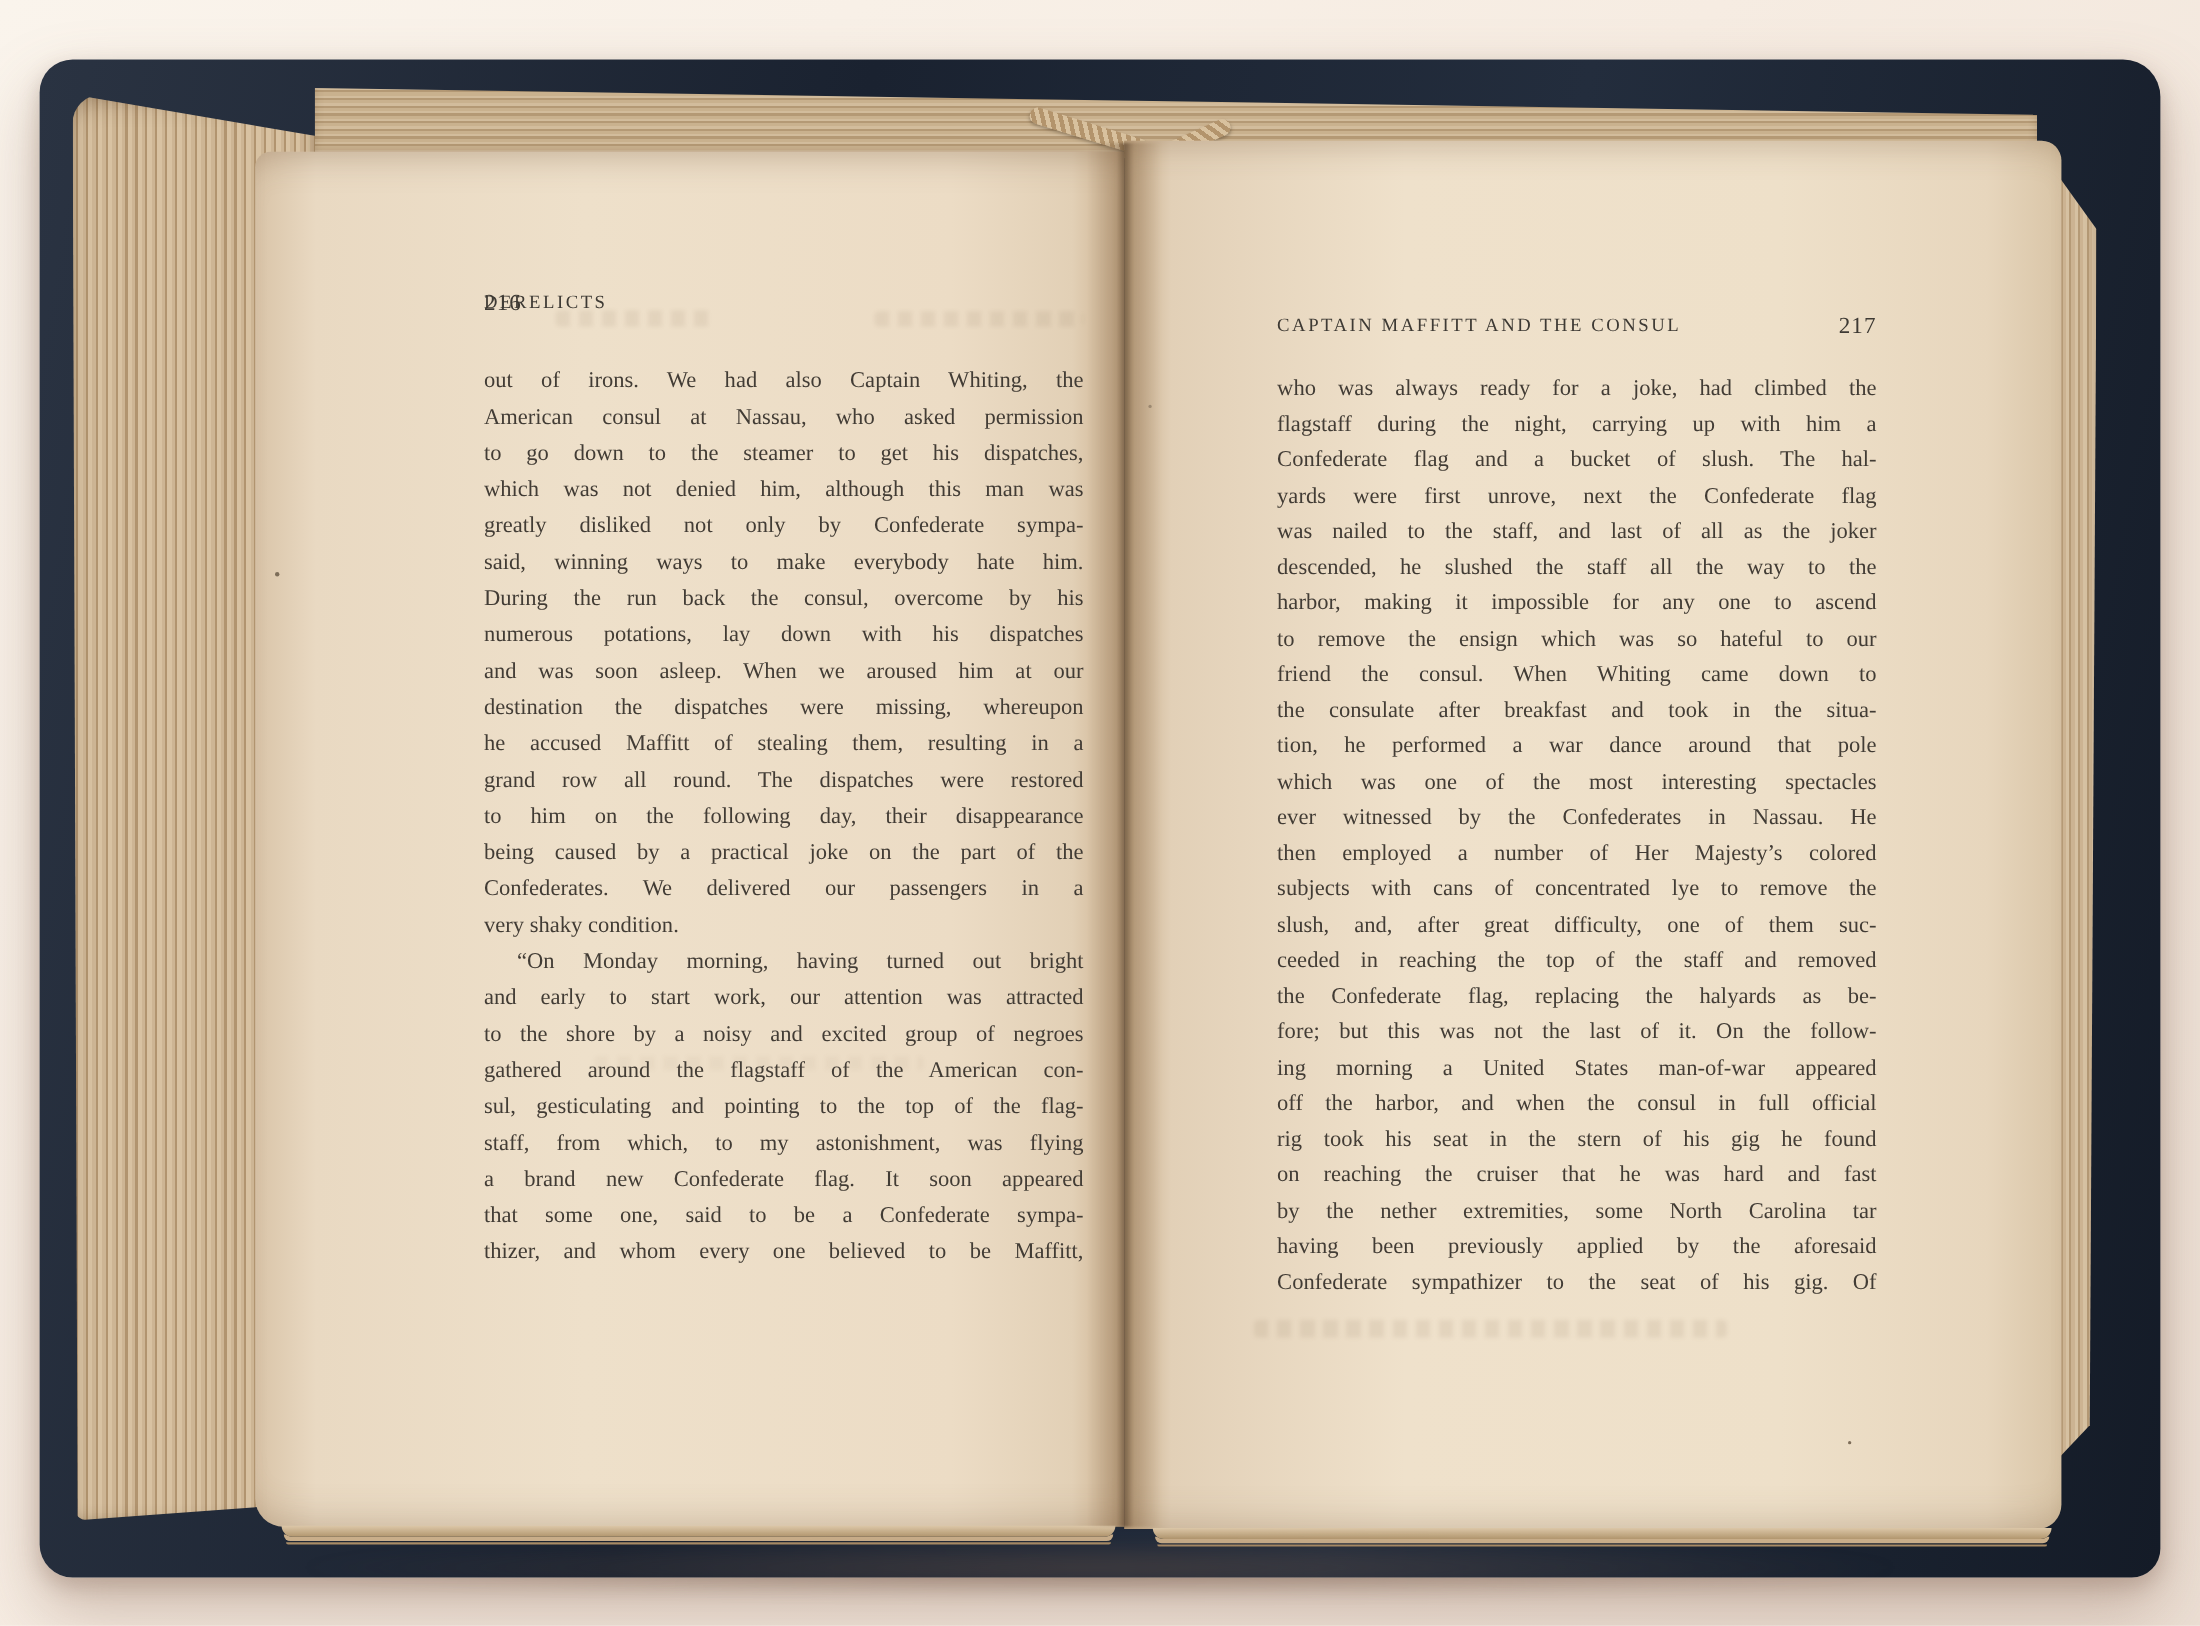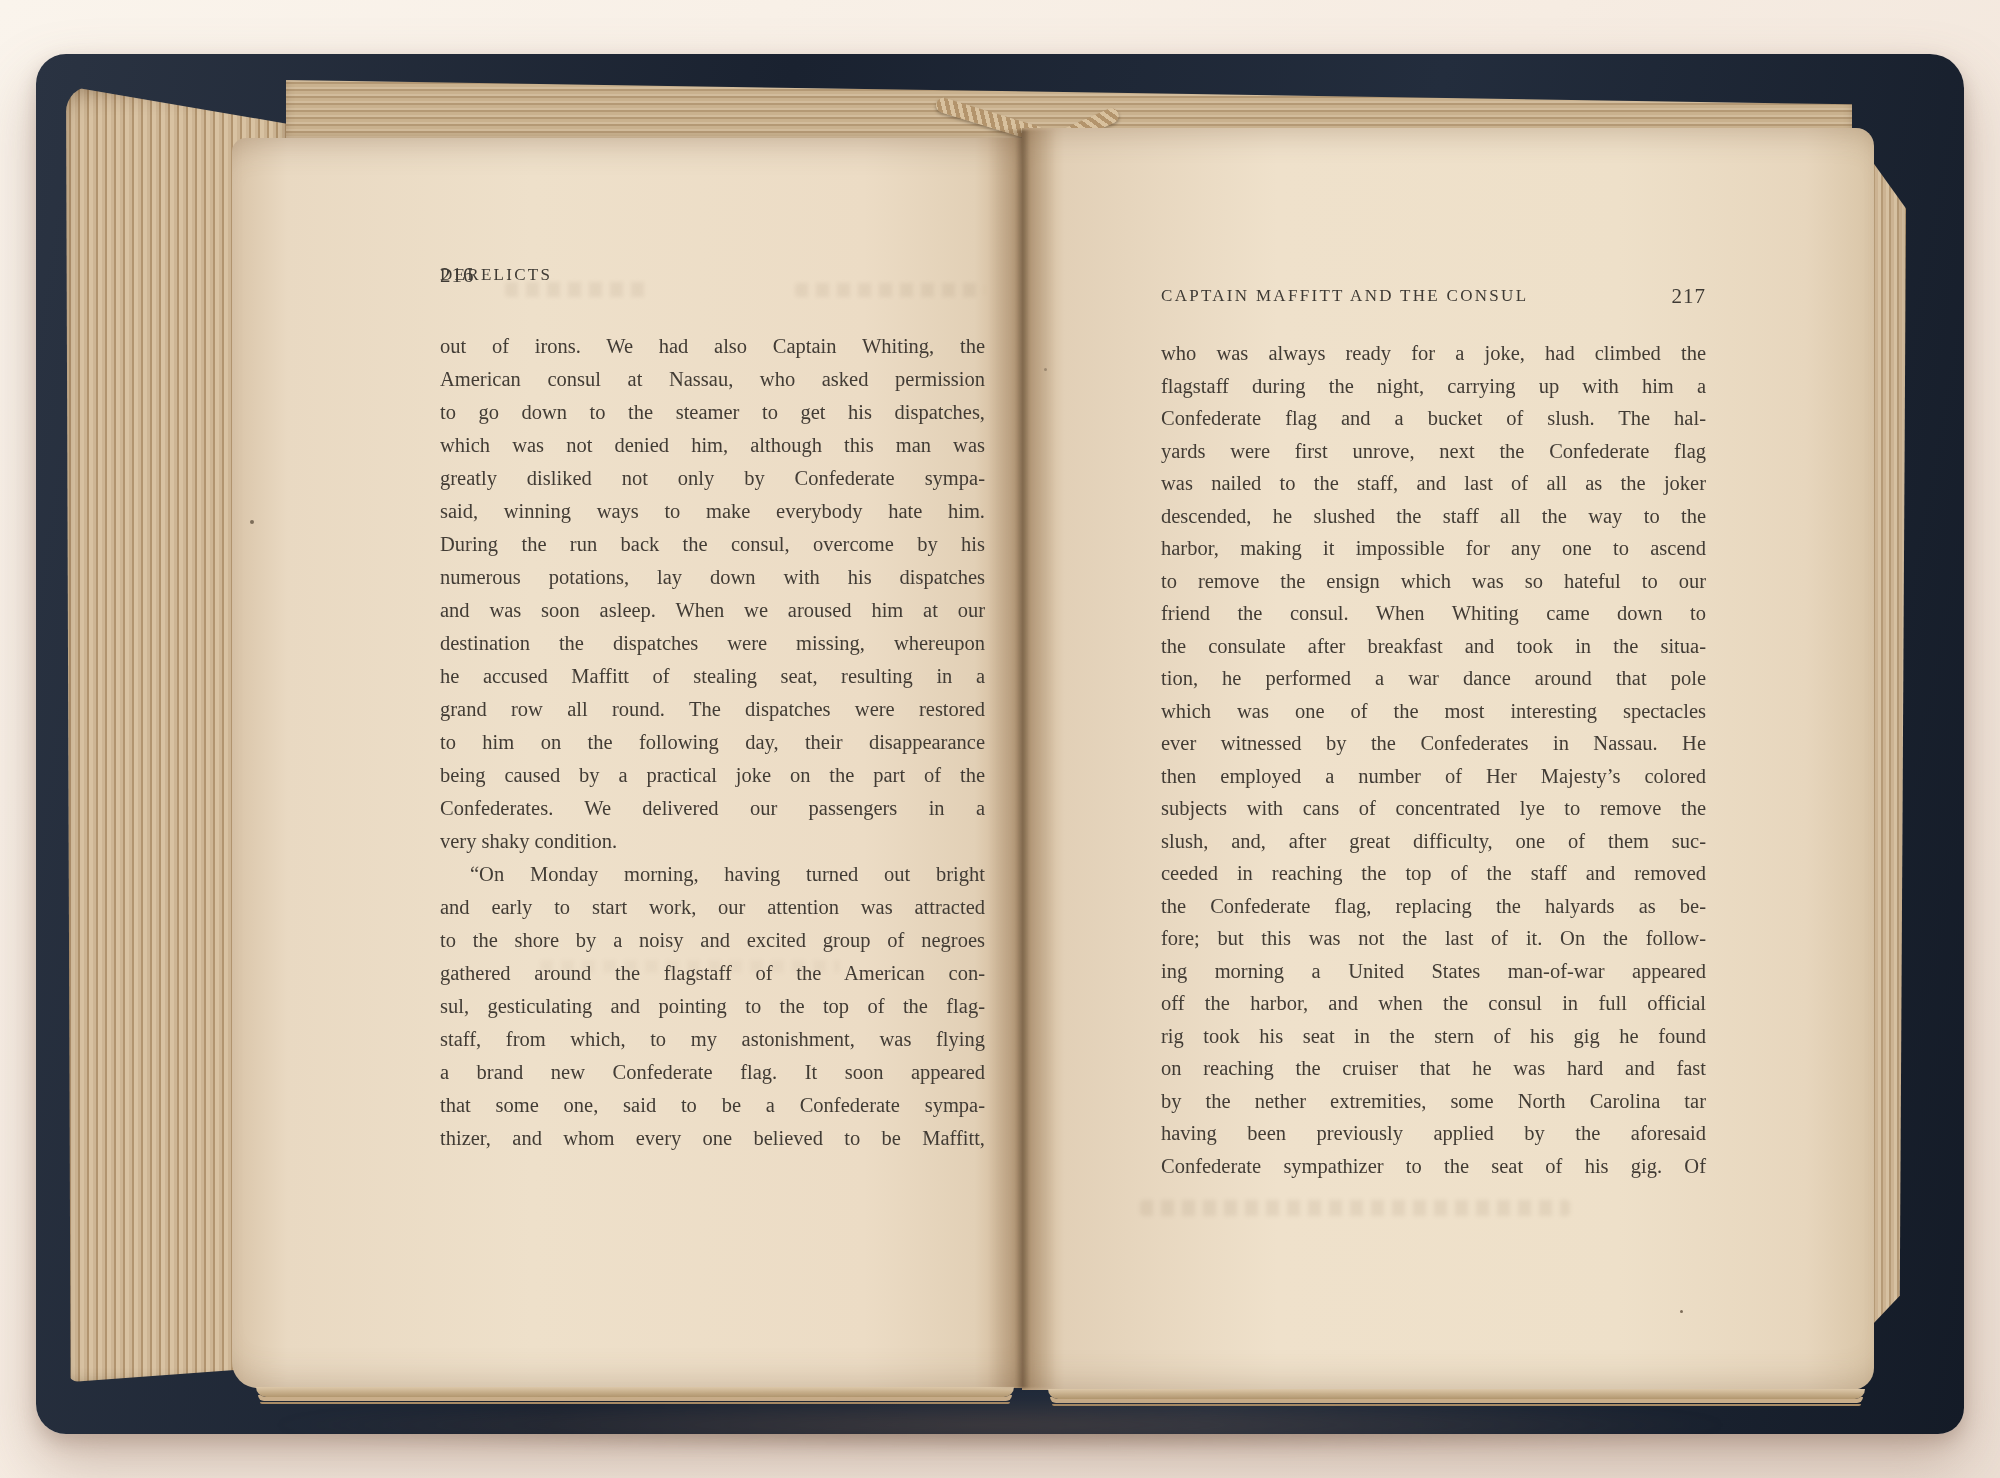--- a/index.html
+++ b/index.html
@@ -149,21 +149,21 @@
     <div class="bodyline">out of irons.  We had also Captain Whiting, the</div>
     <div class="bodyline">American consul at Nassau, who asked permission</div>
     <div class="bodyline">to go down to the steamer to get his dispatches,</div>
     <div class="bodyline">which was not denied him, although this man was</div>
     <div class="bodyline">greatly disliked not only by Confederate sympa-</div>
     <div class="bodyline">said, winning ways to make everybody hate him.</div>
     <div class="bodyline">During the run back the consul, overcome by his</div>
     <div class="bodyline">numerous potations, lay down with his dispatches</div>
     <div class="bodyline">and was soon asleep.  When we aroused him at our</div>
     <div class="bodyline">destination the dispatches were missing, whereupon</div>
-    <div class="bodyline">he accused Maffitt of stealing seat, resulting in a</div>
+    <div class="bodyline">he accused Maffitt of stealing them, resulting in a</div>
     <div class="bodyline">grand row all round.  The dispatches were restored</div>
     <div class="bodyline">to him on the following day, their disappearance</div>
     <div class="bodyline">being caused by a practical joke on the part of the</div>
     <div class="bodyline">Confederates.  We delivered our passengers in a</div>
     <div class="bodyline para-end">very shaky condition.</div>
     <div class="bodyline indent">“On Monday morning, having turned out bright</div>
     <div class="bodyline">and early to start work, our attention was attracted</div>
     <div class="bodyline">to the shore by a noisy and excited group of negroes</div>
     <div class="bodyline">gathered around the flagstaff of the American con-</div>
     <div class="bodyline">sul, gesticulating and pointing to the top of the flag-</div>

